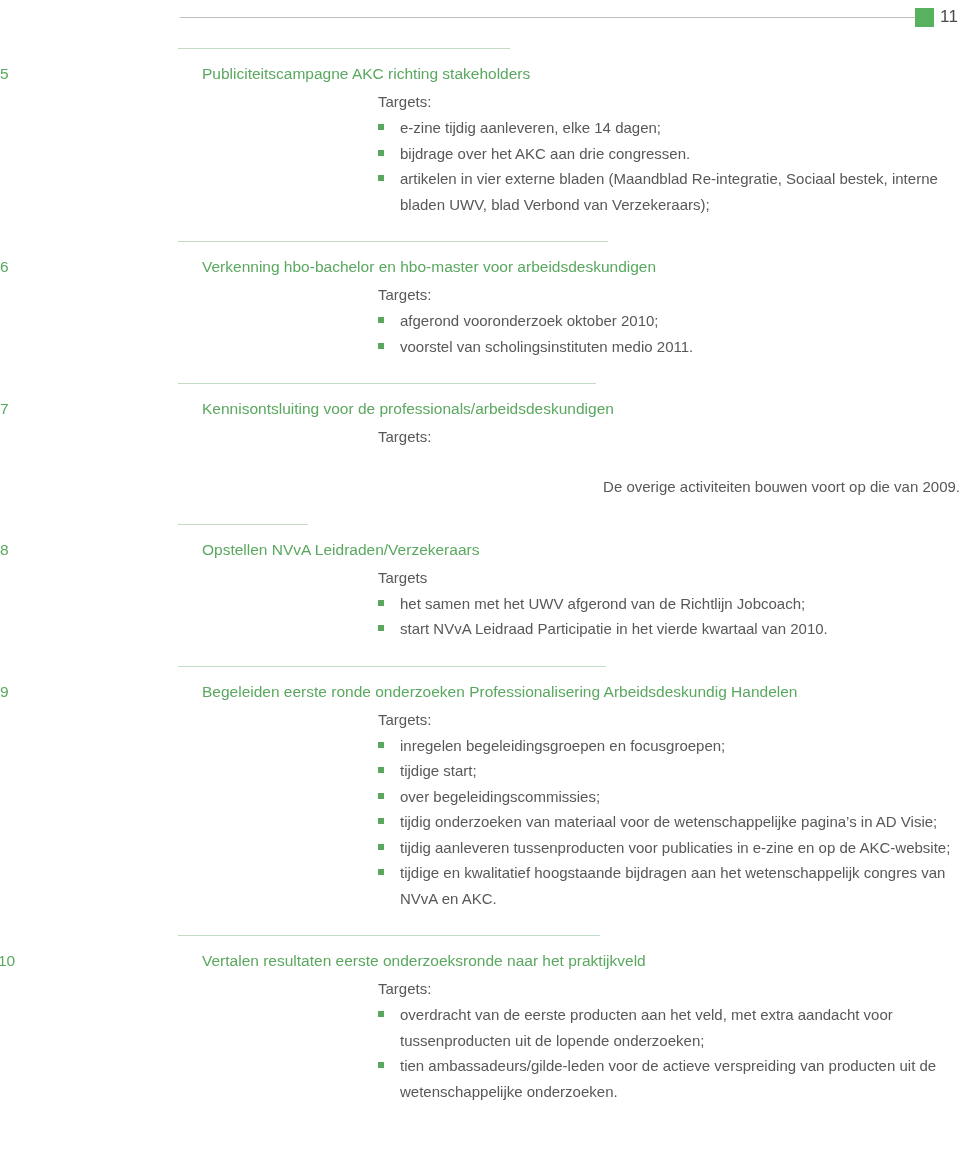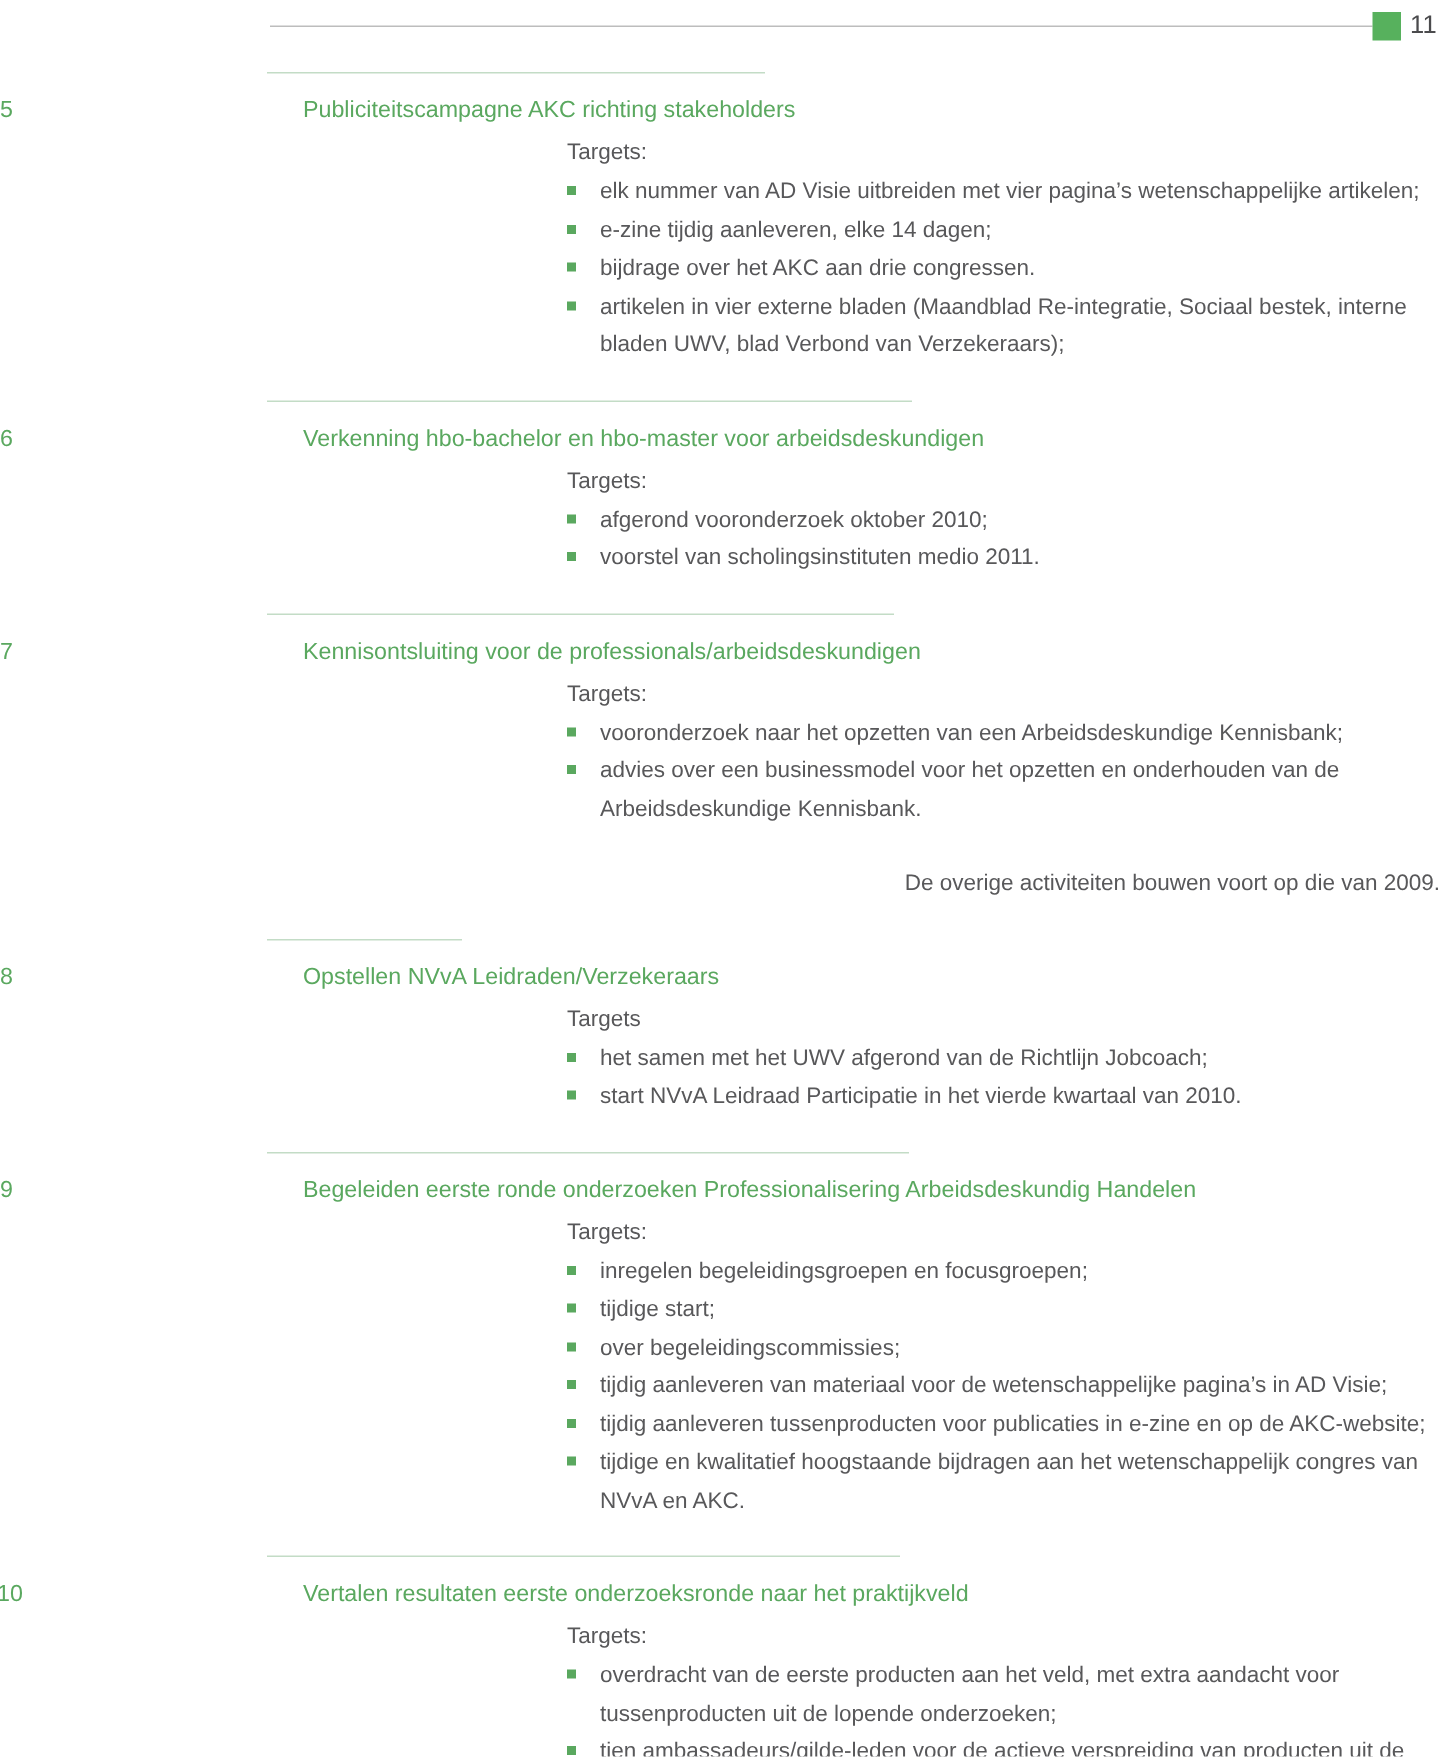--- a/index.html
+++ b/index.html
@@ -141,21 +141,21 @@
 <div class="content">
 
   <div class="section">
     <div class="sec-rule" style="width:332px;margin-left:0;"></div>
     <div class="sec-head">
       <span class="sec-num">5</span>
       <span class="sec-title">Publiciteitscampagne AKC richting stakeholders</span>
     </div>
     <div class="targets-label">Targets:</div>
     <ul class="bullets">
-      <li><span class="bullet-sq"></span><span>elk nummer van AD Visie uitbreiden met vier pagina’s wetenschappelijke artikelen;</span></li>
+      <li><span class="bullet-sq"></span></li>
       <li><span class="bullet-sq"></span><span>e-zine tijdig aanleveren, elke 14 dagen;</span></li>
       <li><span class="bullet-sq"></span><span>bijdrage over het AKC aan drie congressen.</span></li>
       <li><span class="bullet-sq"></span><span>artikelen in vier externe bladen (Maandblad Re-integratie, Sociaal bestek, interne bladen UWV, blad Verbond van Verzekeraars);</span></li>
     </ul>
   </div>
 
   <div class="gap-m"></div>
 
   <div class="section">
     <div class="sec-rule" style="width:430px;"></div>
@@ -172,24 +172,20 @@
 
   <div class="gap-m"></div>
 
   <div class="section">
     <div class="sec-rule" style="width:418px;"></div>
     <div class="sec-head">
       <span class="sec-num">7</span>
       <span class="sec-title">Kennisontsluiting voor de professionals/arbeidsdeskundigen</span>
     </div>
     <div class="targets-label">Targets:</div>
-    <ul class="bullets">
-      <li><span class="bullet-sq"></span><span>vooronderzoek naar het opzetten van een Arbeidsdeskundige Kennisbank;</span></li>
-      <li><span class="bullet-sq"></span><span>advies over een businessmodel voor het opzetten en onderhouden van de Arbeidsdeskundige Kennisbank.</span></li>
-    </ul>
     <div class="gap-m"></div>
     <div class="note-para">De overige activiteiten bouwen voort op die van 2009.</div>
   </div>
 
   <div class="gap-m"></div>
 
   <div class="section">
     <div class="sec-rule" style="width:130px;"></div>
     <div class="sec-head">
       <span class="sec-num">8</span>
@@ -208,21 +204,21 @@
     <div class="sec-rule" style="width:428px;"></div>
     <div class="sec-head">
       <span class="sec-num">9</span>
       <span class="sec-title">Begeleiden eerste ronde onderzoeken Professionalisering Arbeidsdeskundig Handelen</span>
     </div>
     <div class="targets-label">Targets:</div>
     <ul class="bullets">
       <li><span class="bullet-sq"></span><span>inregelen begeleidingsgroepen en focusgroepen;</span></li>
       <li><span class="bullet-sq"></span><span>tijdige start;</span></li>
       <li><span class="bullet-sq"></span><span>over begeleidingscommissies;</span></li>
-      <li><span class="bullet-sq"></span><span>tijdig aanleveren van materiaal voor de wetenschappelijke pagina’s in AD Visie;</span></li>
+      <li><span class="bullet-sq"></span><span>tijdig onderzoeken van materiaal voor de wetenschappelijke pagina’s in AD Visie;</span></li>
       <li><span class="bullet-sq"></span><span>tijdig aanleveren tussenproducten voor publicaties in e-zine en op de AKC-website;</span></li>
       <li><span class="bullet-sq"></span><span>tijdige en kwalitatief hoogstaande bijdragen aan het wetenschappelijk congres van NVvA en AKC.</span></li>
     </ul>
   </div>
 
   <div class="gap-m"></div>
 
   <div class="section">
     <div class="sec-rule" style="width:422px;"></div>
     <div class="sec-head">

